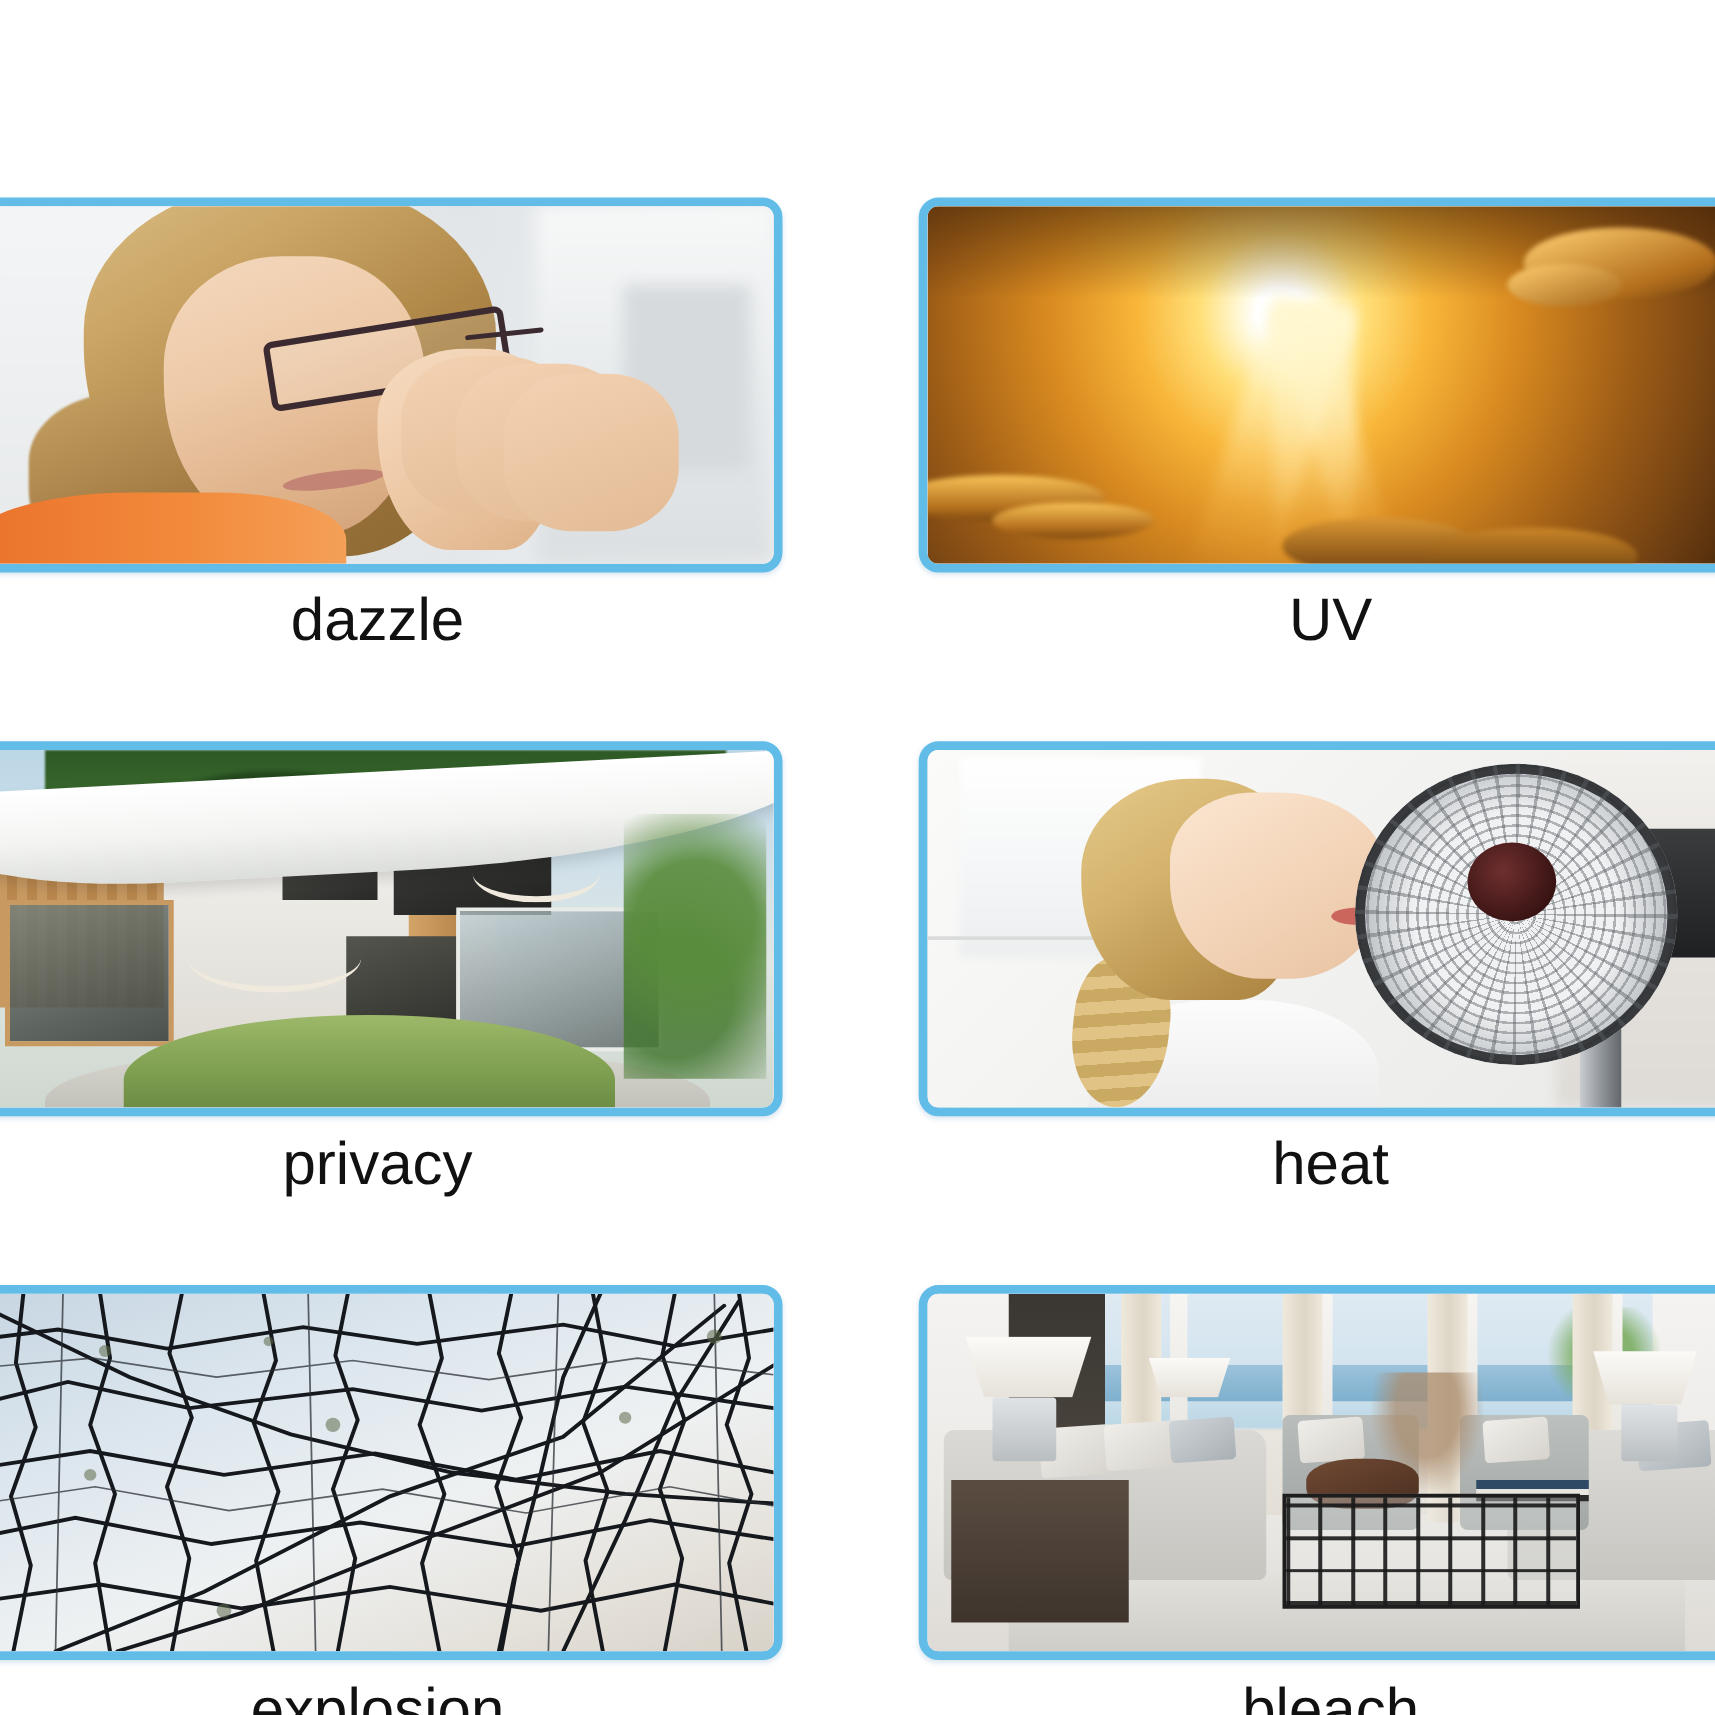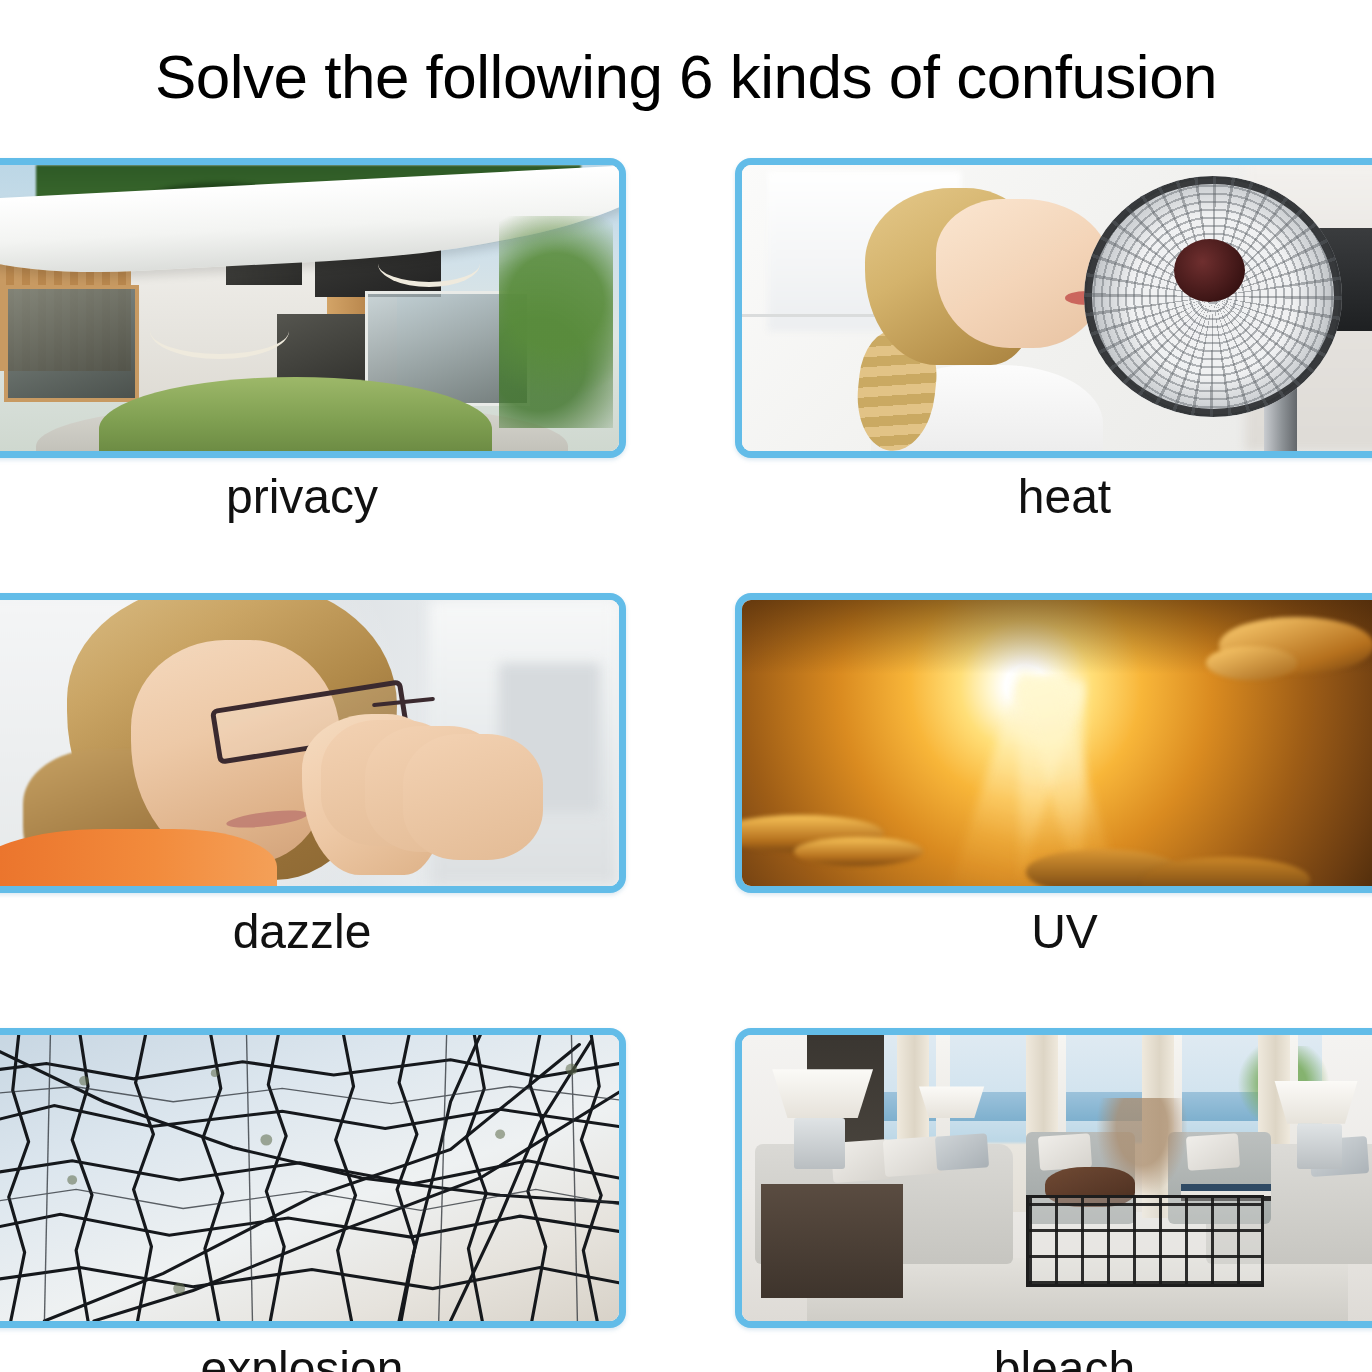--- a/index.html
+++ b/index.html
@@ -412,23 +412,70 @@
   }
 
   
   .card-media > .art { filter: saturate(1.02); }
 </style>
 </head>
 <body>
 
 <div class="page">
 
-  <h1 class="page-title">Solve the following 6 kinds of confusion</h1>
 
   <div class="grid">
+
+    <div class="row row-1">
+
+      <div class="cell col-left">
+        <div class="card">
+          <div class="card-media">
+            <div class="art art-dazzle">
+              <div class="dz-bg-l"></div>
+              <div class="dz-bg-r"></div>
+              <div class="dz-panel"></div>
+              <div class="dz-hair"></div>
+              <div class="dz-hair2"></div>
+              <div class="dz-face"></div>
+              <div class="dz-mouth"></div>
+              <div class="dz-glass"></div>
+              <div class="dz-glass-arm"></div>
+              <div class="dz-hand"></div>
+              <div class="dz-finger dz-f1"></div>
+              <div class="dz-finger dz-f2"></div>
+              <div class="dz-finger dz-f3"></div>
+              <div class="dz-shirt"></div>
+            </div>
+          </div>
+        </div>
+        <div class="caption">dazzle</div>
+      </div>
+
+      <div class="cell col-right">
+        <div class="card">
+          <div class="card-media">
+            <div class="art art-uv">
+              <div class="uv-dark-top"></div>
+              <div class="uv-ray"></div>
+              <div class="uv-ray r2"></div>
+              <div class="uv-ray r3"></div>
+              <div class="uv-cloud uv-c5"></div>
+              <div class="uv-cloud uv-c6"></div>
+              <div class="uv-cloud uv-c1"></div>
+              <div class="uv-cloud uv-c2"></div>
+              <div class="uv-cloud uv-c3"></div>
+              <div class="uv-cloud uv-c4"></div>
+            </div>
+          </div>
+        </div>
+        <div class="caption">UV</div>
+      </div>
+
+    </div>
 
     <div class="row row-2">
 
       <div class="cell col-left">
         <div class="card">
           <div class="card-media">
             <div class="art art-privacy">
               <div class="pv-trees"></div>
               <div class="pv-tree-dark"></div>
               <div class="pv-wall"></div>
@@ -467,68 +514,20 @@
               <div class="ht-lip"></div>
               <div class="ht-motor"></div>
               <div class="ht-pole"></div>
               <div class="ht-fan-outer"></div>
               <div class="ht-fan-spokes"></div>
               <div class="ht-hub"></div>
             </div>
           </div>
         </div>
         <div class="caption">heat</div>
-      </div>
-
-    </div>
-
-    <div class="row row-1">
-
-      <div class="cell col-left">
-        <div class="card">
-          <div class="card-media">
-            <div class="art art-dazzle">
-              <div class="dz-bg-l"></div>
-              <div class="dz-bg-r"></div>
-              <div class="dz-panel"></div>
-              <div class="dz-hair"></div>
-              <div class="dz-hair2"></div>
-              <div class="dz-face"></div>
-              <div class="dz-mouth"></div>
-              <div class="dz-glass"></div>
-              <div class="dz-glass-arm"></div>
-              <div class="dz-hand"></div>
-              <div class="dz-finger dz-f1"></div>
-              <div class="dz-finger dz-f2"></div>
-              <div class="dz-finger dz-f3"></div>
-              <div class="dz-shirt"></div>
-            </div>
-          </div>
-        </div>
-        <div class="caption">dazzle</div>
-      </div>
-
-      <div class="cell col-right">
-        <div class="card">
-          <div class="card-media">
-            <div class="art art-uv">
-              <div class="uv-dark-top"></div>
-              <div class="uv-ray"></div>
-              <div class="uv-ray r2"></div>
-              <div class="uv-ray r3"></div>
-              <div class="uv-cloud uv-c5"></div>
-              <div class="uv-cloud uv-c6"></div>
-              <div class="uv-cloud uv-c1"></div>
-              <div class="uv-cloud uv-c2"></div>
-              <div class="uv-cloud uv-c3"></div>
-              <div class="uv-cloud uv-c4"></div>
-            </div>
-          </div>
-        </div>
-        <div class="caption">UV</div>
       </div>
 
     </div>
 
     <div class="row row-3">
 
       <div class="cell col-left">
         <div class="card">
           <div class="card-media">
             <div class="art art-glass">

